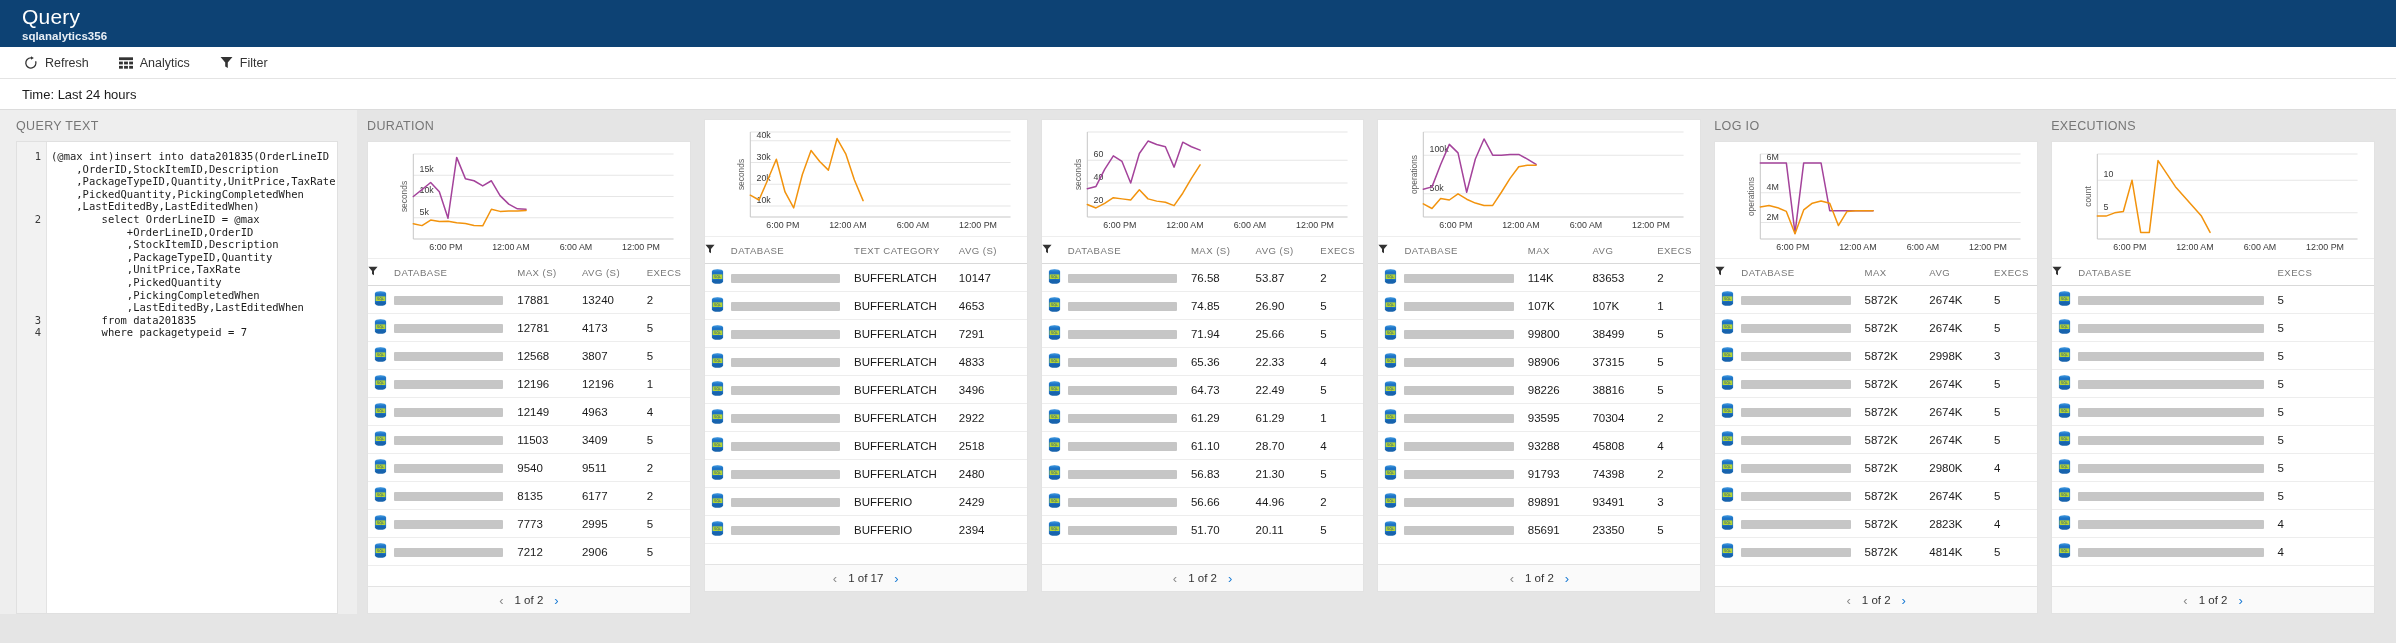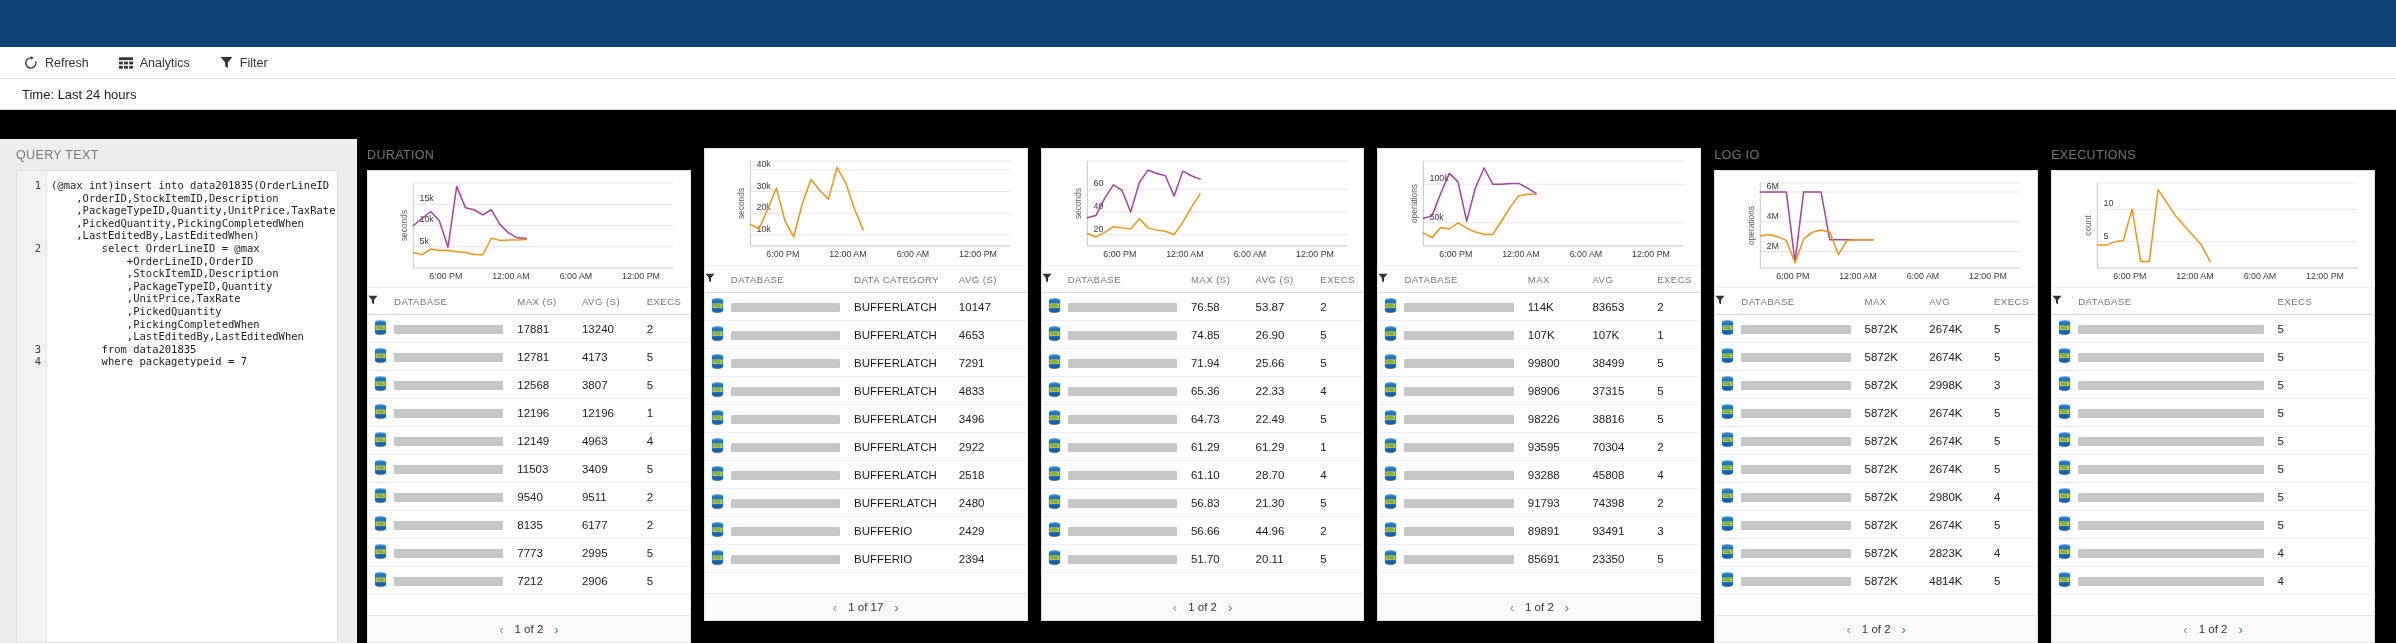--- a/index.html
+++ b/index.html
@@ -60,23 +60,23 @@
     display: flex;
     align-items: center;
     padding-left: 22px;
     font-size: 13px;
     color: #1b1b1b;
   }
 
   
   .board {
     display: flex;
-    align-items: flex-end;
+    align-items: flex-start;
     height: 533px;
-    background: #000000;
+    background: #e5e5e5;
     padding: 0;
   }
 
   
   .query-panel {
     width: 357px;
     flex: 0 0 357px;
     background: #eeeeee;
     padding: 9px 0 0 16px;
   }
@@ -206,20 +206,22 @@
     fill: #5a5a5a;
   }
   .axis-tick { font-size: 8.6px; fill: #3a3a3a; }
   .gridline { stroke: #e6e6e6; stroke-width: 1; }
   .axisline { stroke: #c8c8c8; stroke-width: 1; }
 </style>
 </head>
 <body>
 
 <div class="app-header">
+  <div class="app-title">Query</div>
+  <div class="app-subtitle">sqlanalytics356</div>
 </div>
 
 <div class="command-bar">
   <div class="cmd">
     <span>
       <svg width="14" height="14" viewBox="0 0 16 16">
         <path d="M8 2.2 A5.8 5.8 0 1 0 13.3 6" fill="none" stroke="#333" stroke-width="1.5"></path>
         <path d="M8 0.2 L8 4.4 L11.2 2.3 Z" fill="#333"></path>
       </svg>
     </span>
@@ -503,21 +505,21 @@
               <col style="width:40%">
               <col style="width:34%">
               <col style="width:22%">
             </colgroup>
             <thead>
               <tr>
                 <th class="filter-icon-cell"><svg width="10" height="10" viewBox="0 0 14 14">
       <path d="M0.6 1 L13.4 1 L8.4 7 L8.4 13 L5.6 11.2 L5.6 7 Z" fill="#333"></path>
                   </svg></th>
                 <th>DATABASE</th>
-                <th>DATA CATEGORY</th>
+                <th>TEXT CATEGORY</th>
                 <th>AVG (S)</th>
               </tr>
             </thead>
             <tbody>
               <tr>
                 <td class="col-icon" style="padding-left: 6px;"><svg width="13" height="15" viewBox="0 0 13 15">
      <ellipse cx="6.5" cy="2.4" rx="5.6" ry="2.2" fill="#2f8ad6"></ellipse>
      <rect x="0.9" y="2.4" width="11.2" height="10.2" fill="#1e73c4"></rect>
      <ellipse cx="6.5" cy="12.6" rx="5.6" ry="2.2" fill="#1763ad"></ellipse>
      <rect x="1.6" y="5.4" width="9.8" height="4.6" fill="#b5d334"></rect>

